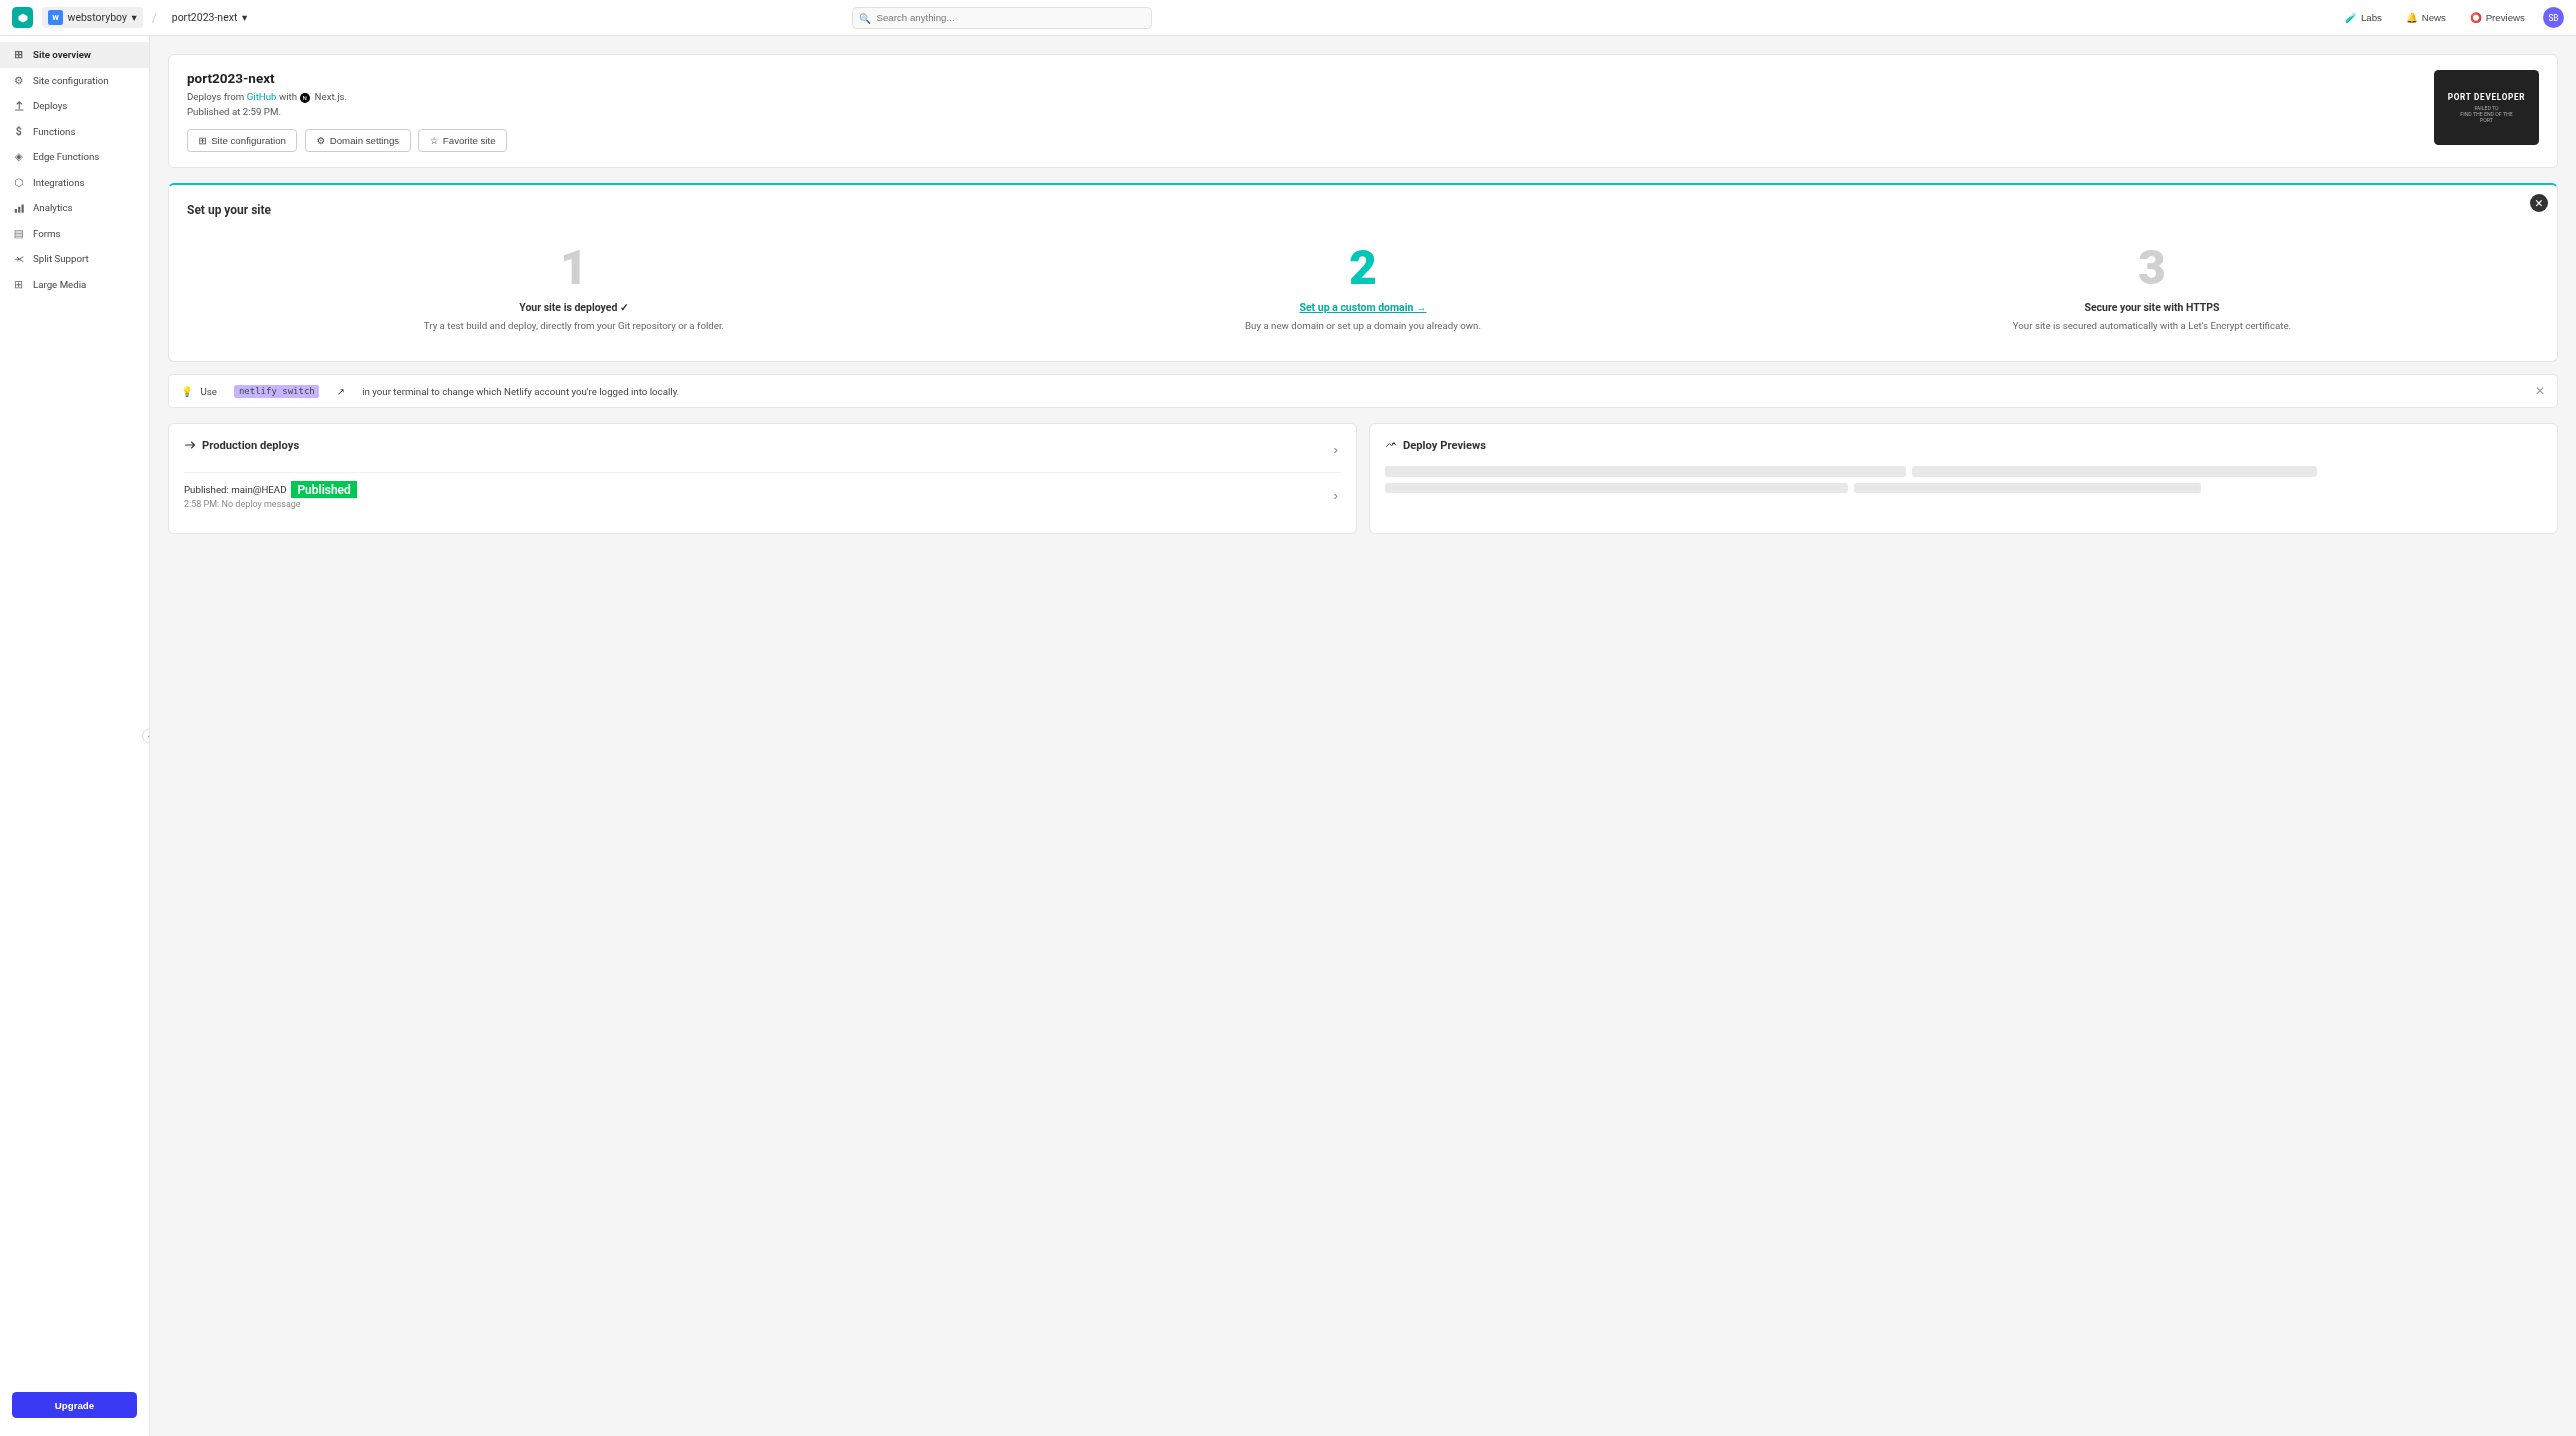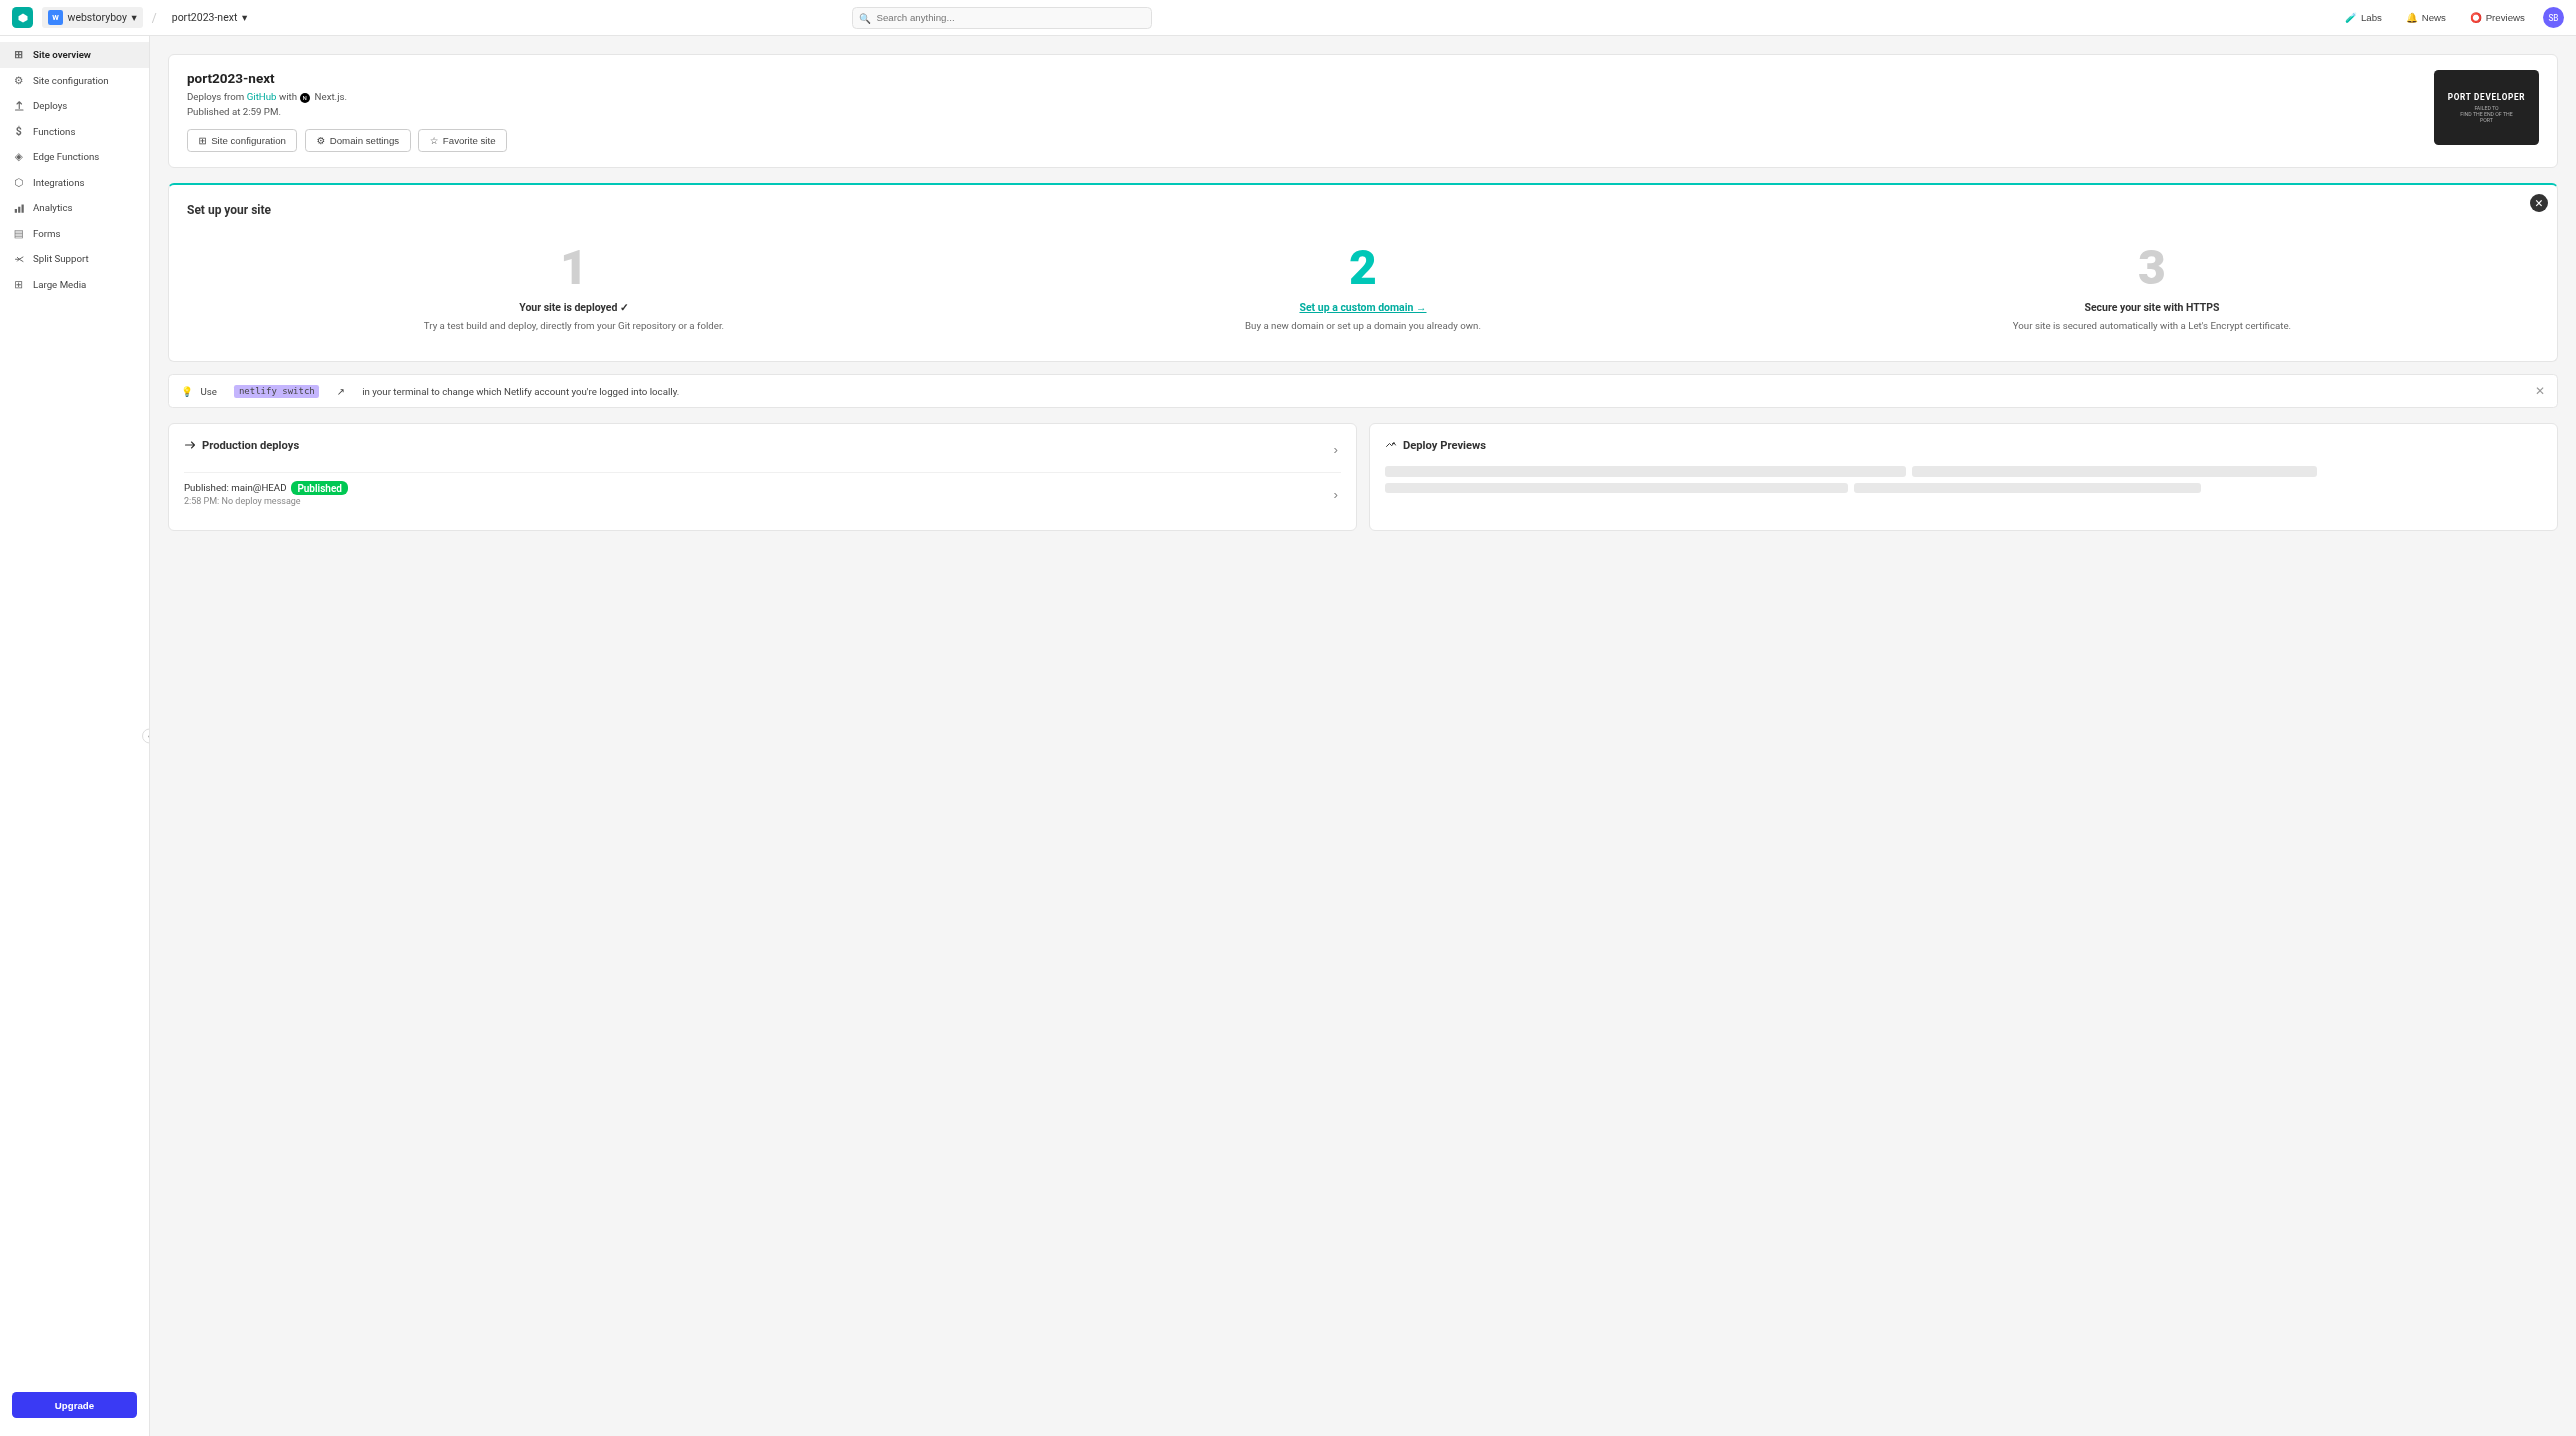--- a/index.html
+++ b/index.html
@@ -64,21 +64,21 @@
     
     .info-banner { background: #fff; border: 0.7px solid #e5e5e5; border-radius: 4.5px; padding: 9px 12px; margin-bottom: 15px; display: flex; align-items: center; gap: 7.5px; font-size: 9.7px; color: #444; }
     .info-banner code { background: #c4b5fd; padding: 1.5px 4.5px; border-radius: 2.2px; font-family: monospace; font-size: 9px; }
     .info-close { margin-left: auto; cursor: pointer; color: #999; background: none; border: none; font-size: 12px; }
 
     
     .deploys-grid { display: grid; grid-template-columns: 1fr 1fr; gap: 12px; }
     .deploy-card { background: #fff; border-radius: 6px; border: 0.7px solid #e5e5e5; padding: 15px; }
     .deploy-card-title { display: flex; align-items: flex-start; gap: 6px; font-size: 11.2px; font-weight: 700; color: #333; margin-bottom: 12px; }
     .deploy-item { display: flex; align-items: center; justify-content: space-between; padding: 9px 0; border-top: 0.7px solid #f0f0f0; }
-    .badge-published { background: #00c853; color: white; padding: 1.5px 6px; border-radius: 6px; font-size: 10px; font-weight: 600; }
+    .badge-published { background: #00c853; color: white; padding: 1.5px 6px; border-radius: 0; font-size: 12px; font-weight: 600; }
     .deploy-time { font-size: 9px; color: #888; }
     .chevron-btn { background: none; border: none; cursor: pointer; color: #888; padding: 3px; }
     .skeleton { background: #e8e8e8; border-radius: 3px; height: 10.5px; }
     .skeleton-row { display: flex; gap: 6px; margin-bottom: 6px; }
 
     
     .collapse-arrow { width: 15px; height: 15px; background: #fff; border: 0.7px solid #ddd; border-radius: 50%; display: flex; align-items: center; justify-content: center; cursor: pointer; color: #888; font-size: 7.5px; position: absolute; right: -7.5px; top: 50%; transform: translateY(-50%); }
   </style>
 </head>
 <body>

